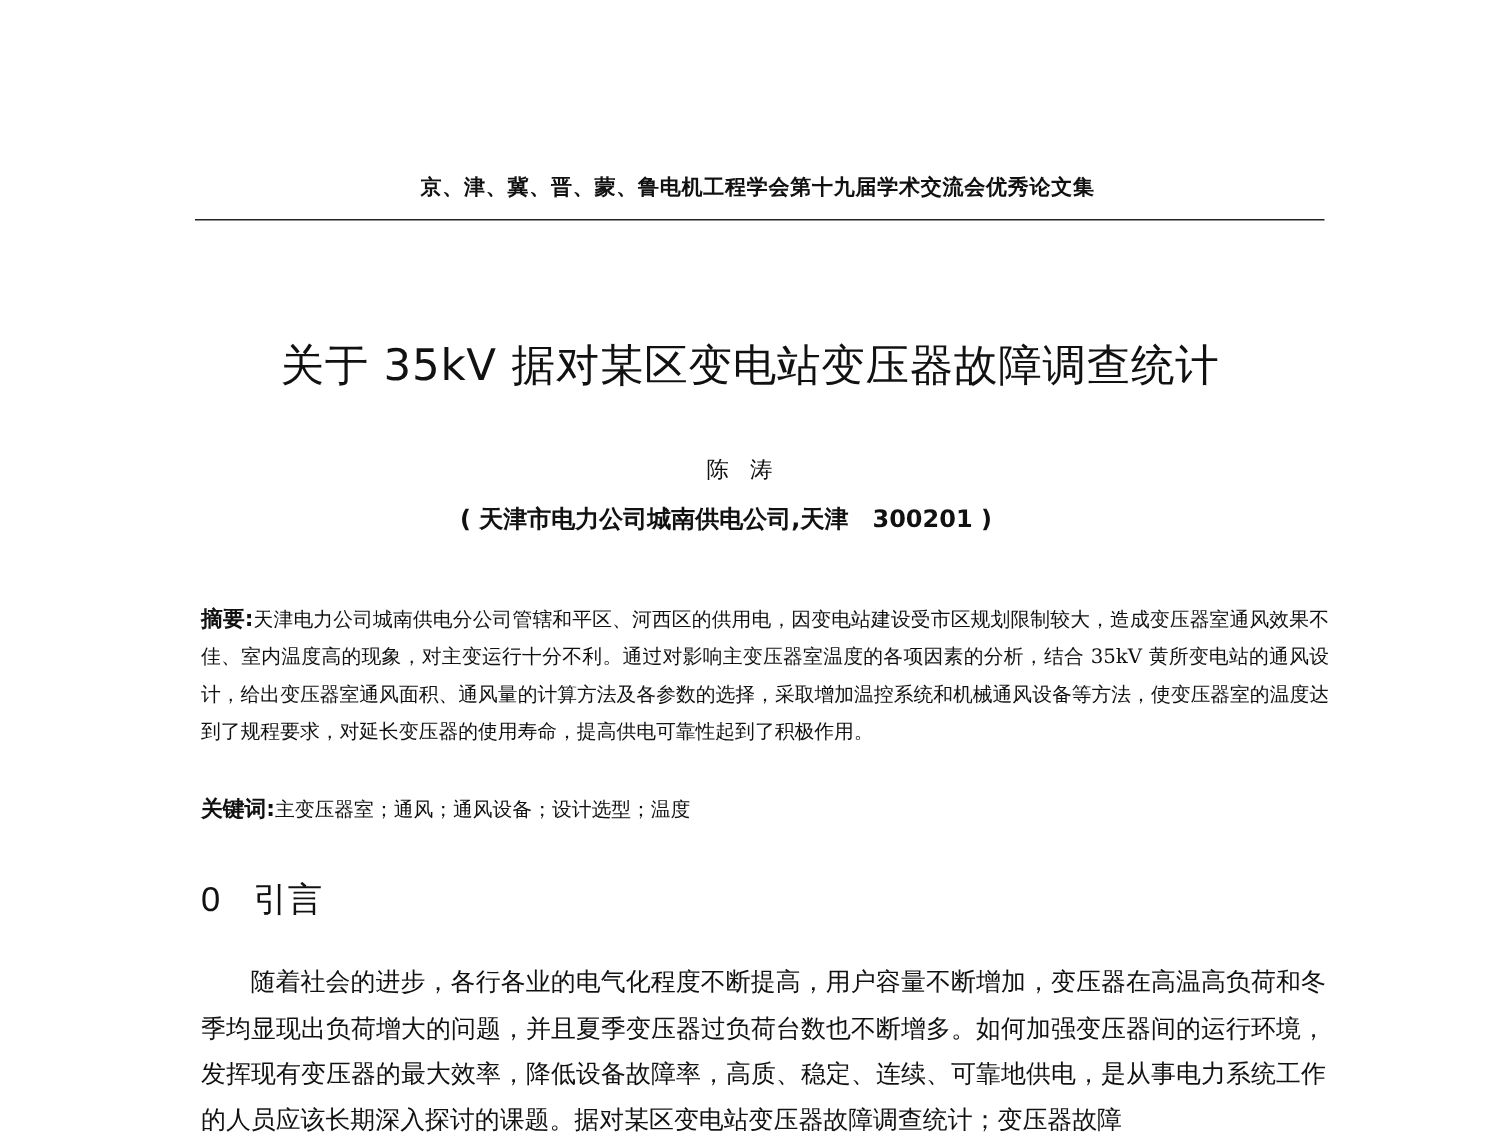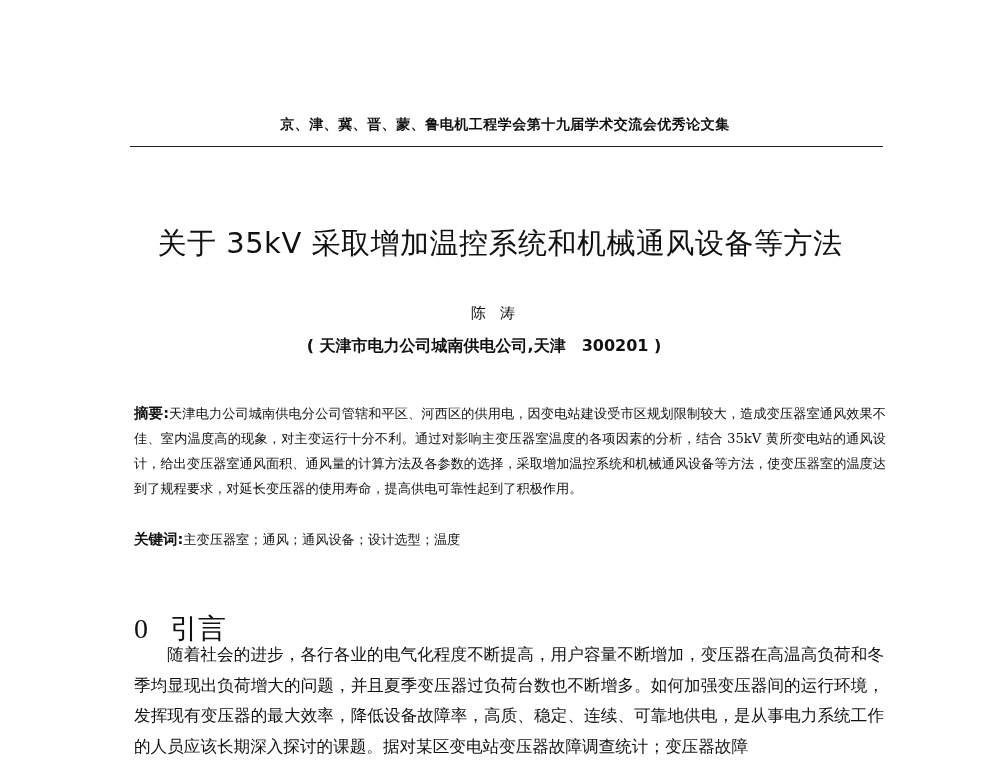--- a/index.html
+++ b/index.html
@@ -5,31 +5,31 @@
   html, body { margin:0; padding:0; background:#ffffff; }
   body { width:1000px; height:760px; position:relative; overflow:hidden; font-family:"DejaVu Serif", serif; color:#111; }
   .header-title { position:absolute; left:130px; width:750px; top:116px; text-align:center; font-size:14px; font-weight:bold; letter-spacing:0.5px; }
   .header-rule { position:absolute; left:130px; width:753px; top:146px; height:0; border-top:1.5px solid #222; }
   .paper-title { position:absolute; left:0; width:1000px; top:224px; text-align:center; font-family:"DejaVu Sans", sans-serif; font-size:29px; letter-spacing:0.5px; }
   .author { position:absolute; left:0; width:1000px; top:304px; text-align:center; font-size:15px; letter-spacing:14px; box-sizing:border-box;font-family:Liberation Serif, serif; }
   .affil { position:absolute; left:0; width:968px; top:336px; text-align:center; font-family:"DejaVu Sans", sans-serif; font-size:16px; font-weight:bold; }
   .abstract { position:absolute; left:134px; width:752px; top:401px; font-size:13.2px; line-height:25px; text-align:justify; }
   .label-bold { font-family:"DejaVu Sans", sans-serif; font-weight:bold; font-size:14.5px; }
   .keywords { position:absolute; left:134px; width:752px; top:530px; font-size:13.2px; }
-  .section { position:absolute; left:134px; top:610px; font-size:28px; font-family:Liberation Serif, serif; }
+  .section { position:absolute; left:134px; top:584px; font-size:23px; font-family:Liberation Sans, sans-serif; }
   .section .num { margin-right:22px; }
   .body-text { position:absolute; left:134px; width:750px; top:640px; font-size:16.6px; line-height:30.5px; text-align:justify; text-indent:33px; }
 </style>
 </head>
 <body>
 
 <div class="header-title">京、津、冀、晋、蒙、鲁电机工程学会第十九届学术交流会优秀论文集</div>
 <div class="header-rule"></div>
 
-<div class="paper-title">关于 35kV 采取增加温控系统和机械通风设备等方法</div>
+<div class="paper-title">关于 35kV 据对某区变电站变压器故障调查统计</div>
 <div class="author">陈涛</div>
 <div class="affil">( 天津市电力公司城南供电公司,天津　300201 )</div>
 
 <div class="abstract">
   <span class="label-bold">摘要:</span><span>天津电力公司城南供电分公司管辖和平区、河西区的供用电，因变电站建设受市区规划限制较大，造成变压器室通风效果不佳、室内温度高的现象，对主变运行十分不利。通过对影响主变压器室温度的各项因素的分析，结合 35kV 黄所变电站的通风设计，给出变压器室通风面积、通风量的计算方法及各参数的选择，采取增加温控系统和机械通风设备等方法，使变压器室的温度达到了规程要求，对延长变压器的使用寿命，提高供电可靠性起到了积极作用。</span>
 </div>
 
 <div class="keywords">
   <span class="label-bold">关键词:</span><span>主变压器室；通风；通风设备；设计选型；温度</span>
 </div>

